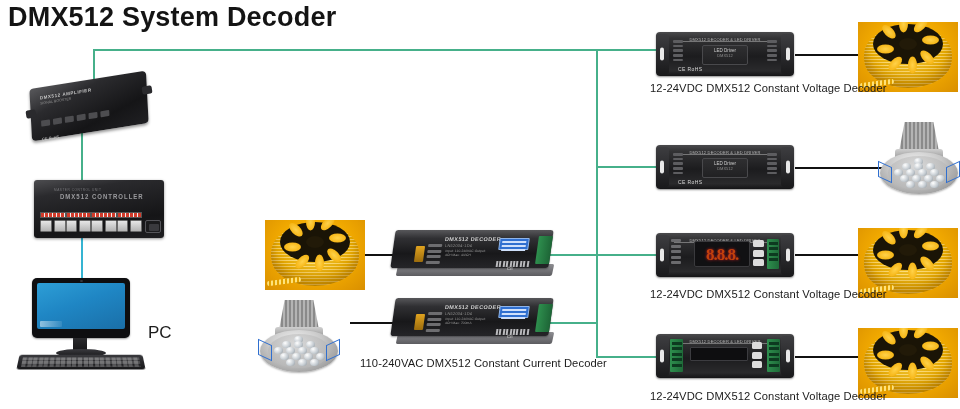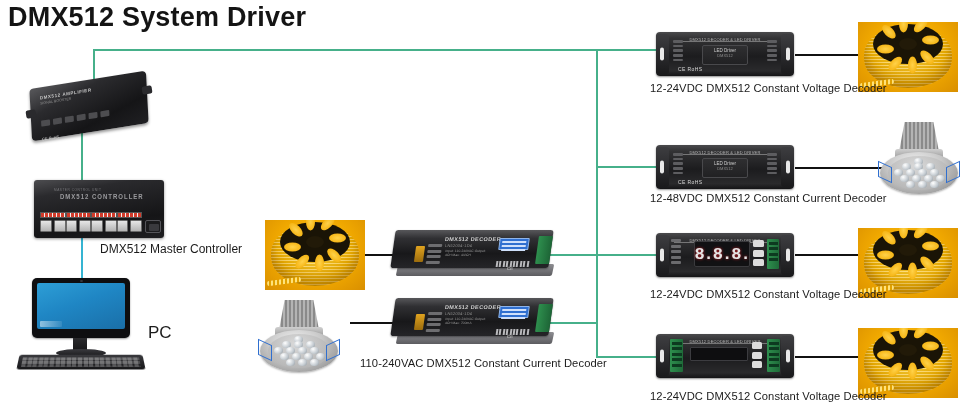--- a/index.html
+++ b/index.html
@@ -124,21 +124,21 @@
     font-size: 5px; color: #d6d6d6; letter-spacing: .4px;
   }
 
   
   .decC .screen {
     position: absolute; left: 38px; top: 8px; width: 56px; height: 26px;
     background: #111113; border: 1px solid #3a3a3d; border-radius: 2px;
     display: flex; align-items: center; justify-content: center;
   }
   .decC .digits {
-    color: #e5e5e5; font-family: Liberation Mono, monospace;
+    color: #c2410c; font-family: Liberation Serif, serif;
     font-size: 17px; font-weight: bold; letter-spacing: -1px;
     text-shadow: 0 0 3px rgba(232,35,42,.85);
     line-height: 1;
   }
   .decC .btns { position: absolute; right: 30px; top: 7px; }
   .decC .btns i {
     display: block; width: 11px; height: 7px; margin-bottom: 2.5px;
     background: #dcdcdc; border-radius: 1.5px;
   }
   .decC .grnterm {
@@ -421,21 +421,21 @@
     background:
       repeating-linear-gradient(90deg, rgba(255,255,255,.22) 0 4px, transparent 4px 5.6px),
       repeating-linear-gradient(180deg, rgba(255,255,255,.18) 0 3px, transparent 3px 4.4px);
   }
 </style>
 </head>
 <body>
 
 <div id="canvas">
 
-  <div class="title">DMX512 System Driver</div>
+  <div class="title">DMX512 System Decoder</div>
 
   <div class="wire wire-h green" style="left:93px; top:49px; width:562px;"></div>
 
   <div class="wire wire-v green" style="left:93px; top:49px; height:45px;"></div>
 
   <div class="wire wire-v green" style="left:81px; top:125px; height:62px;"></div>
 
   <div class="wire wire-v cyan" style="left:81px; top:236px; height:44px;"></div>
 
   <div class="wire wire-v green" style="left:596px; top:49px; height:307px;"></div>
@@ -499,21 +499,20 @@
       <div class="pgrp">
         <div class="dips"></div>
         <div class="rj">
             <i></i>
             <i></i>
           </div>
       </div>
     </div>
     <div class="psock"></div>
   </div>
-  <div class="lbl-side" style="left:100px; top:242px;">DMX512 Master Controller</div>
 
   <div class="pc" style="left:18px; top:278px;">
     <div class="mon">
       <div class="cam"></div>
       <div class="scr"></div>
     </div>
     <div class="neck"></div>
     <div class="foot"></div>
     <div class="kb">
       <div class="keys"></div>
@@ -707,21 +706,20 @@
         <b style="left:24px; top:19px;"></b>
         <b style="left:36px; top:19px;"></b>
         <b style="left:48px; top:19px;"></b>
       <b style="left:18px; top:25px;"></b>
         <b style="left:30px; top:25px;"></b>
         <b style="left:42px; top:25px;"></b>
     </div>
     <div class="clipL"></div>
     <div class="clipR"></div>
   </div>
-  <div class="lbl" style="left:650px; top:192px;">12-48VDC DMX512 Constant Current Decoder</div>
 
   <div class="dec decC" style="left:656px; top:233px;">
     <div class="body"></div>
     <div class="earL"></div>
     <div class="earR"></div>
     <div class="slotL"></div>
     <div class="slotR"></div>
     <div class="topline">DMX512 DECODER &amp; LED DRIVER</div>
     <div class="sideL">
         <i></i>

